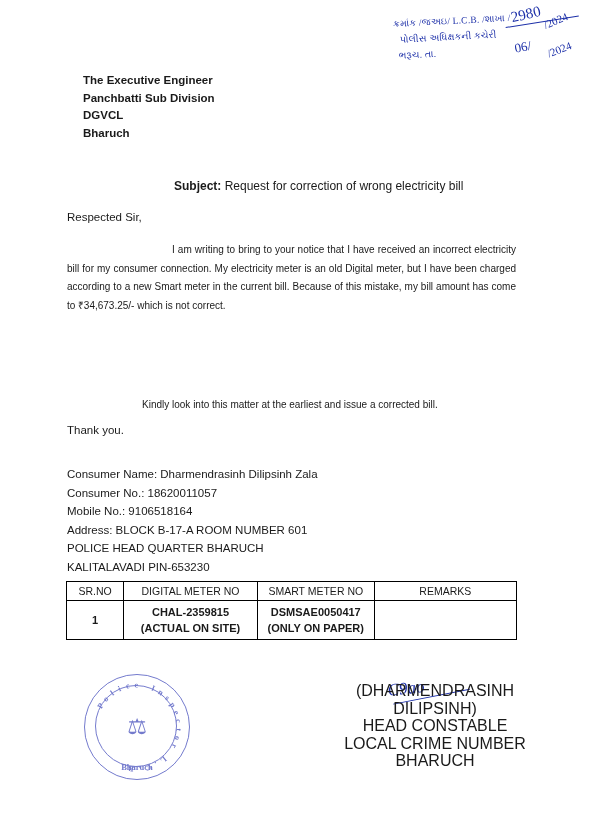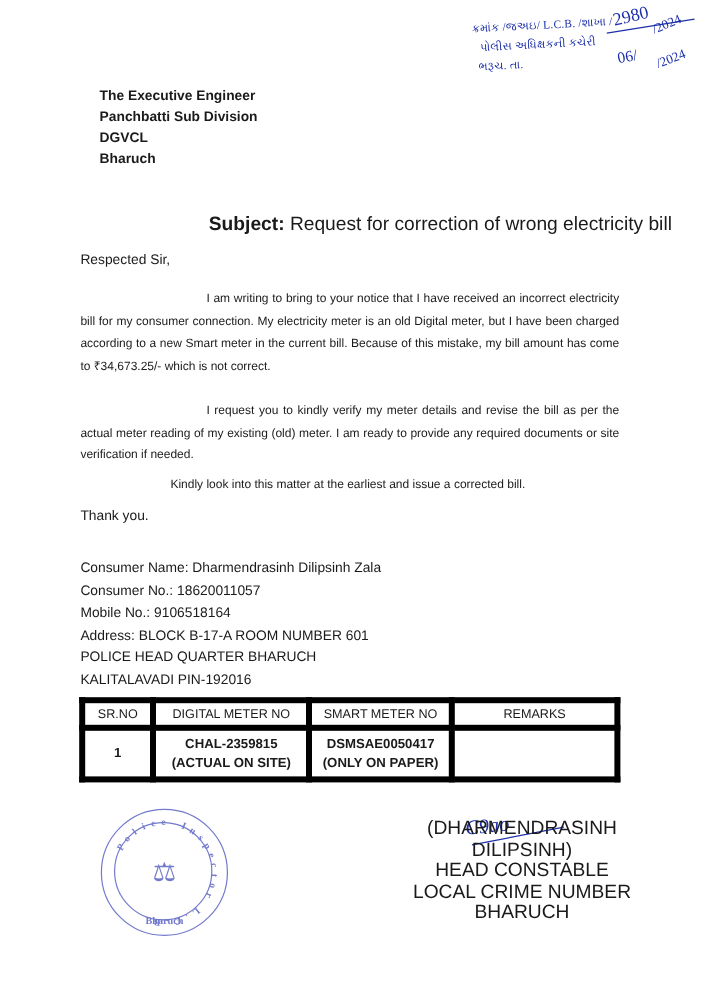--- a/index.html
+++ b/index.html
@@ -70,21 +70,21 @@
     font-size: 11.5px;
     font-weight: bold;
     line-height: 17.5px;
   }
 
   
   .subject {
     position: absolute;
     left: 174px;
     top: 179px;
-    font-size: 16px;
+    font-size: 12px;
   }
   .subject b { font-weight: bold; }
 
   
   .salutation {
     position: absolute;
     left: 67px;
     top: 211px;
     font-size: 11.5px;
   }
@@ -121,21 +121,21 @@
   
   .tbl {
     position: absolute;
     left: 66px;
     top: 581px;
     width: 451px;
     border-collapse: collapse;
     font-size: 10.5px;
   }
   .tbl td, .tbl th {
-    border: 5px solid #000000;
+    border: 1px solid #000000;
     padding: 3px 2px;
     text-align: center;
     font-weight: normal;
   }
   .tbl thead td { font-size: 10.5px; }
   .tbl .c1 { width: 54px; }
   .tbl .c2 { width: 137px; }
   .tbl .c3 { width: 114px; }
   .tbl .c4 { width: 146px; }
   .tbl .bodycell { font-weight: bold; font-size: 11px; line-height: 16px; }
@@ -243,31 +243,30 @@
     <div>Bharuch</div>
   </div>
 
   <div class="subject">
     <b>Subject:</b><span> Request for correction of wrong electricity bill</span>
   </div>
 
   <div class="salutation">Respected Sir,</div>
 
   <div class="para para-1">I am writing to bring to your notice that I have received an incorrect electricity bill for my consumer connection. My electricity meter is an old Digital meter, but I have been charged according to a new Smart meter in the current bill. Because of this mistake, my bill amount has come to ₹34,673.25/- which is not correct.</div>
-  <div class="para para-2">I request you to kindly verify my meter details and revise the bill as per the actual meter reading of my existing (old) meter. I am ready to provide any required documents or site verification if needed.</div>
   <div class="para para-3">Kindly look into this matter at the earliest and issue a corrected bill.</div>
   <div class="thanks">Thank you.</div>
 
   <div class="details">
     <div>Consumer Name: Dharmendrasinh Dilipsinh Zala</div>
     <div>Consumer No.: 18620011057</div>
     <div>Mobile No.: 9106518164</div>
     <div>Address: BLOCK B-17-A ROOM NUMBER 601</div>
     <div>POLICE HEAD QUARTER BHARUCH</div>
-    <div>KALITALAVADI PIN-192016</div>
+    <div>KALITALAVADI PIN-653230</div>
   </div>
 
   <table class="tbl">
     <thead>
       <tr>
         <td class="c1">SR.NO</td>
         <td class="c2">DIGITAL METER NO</td>
         <td class="c3">SMART METER NO</td>
         <td class="c4">REMARKS</td>
       </tr>

